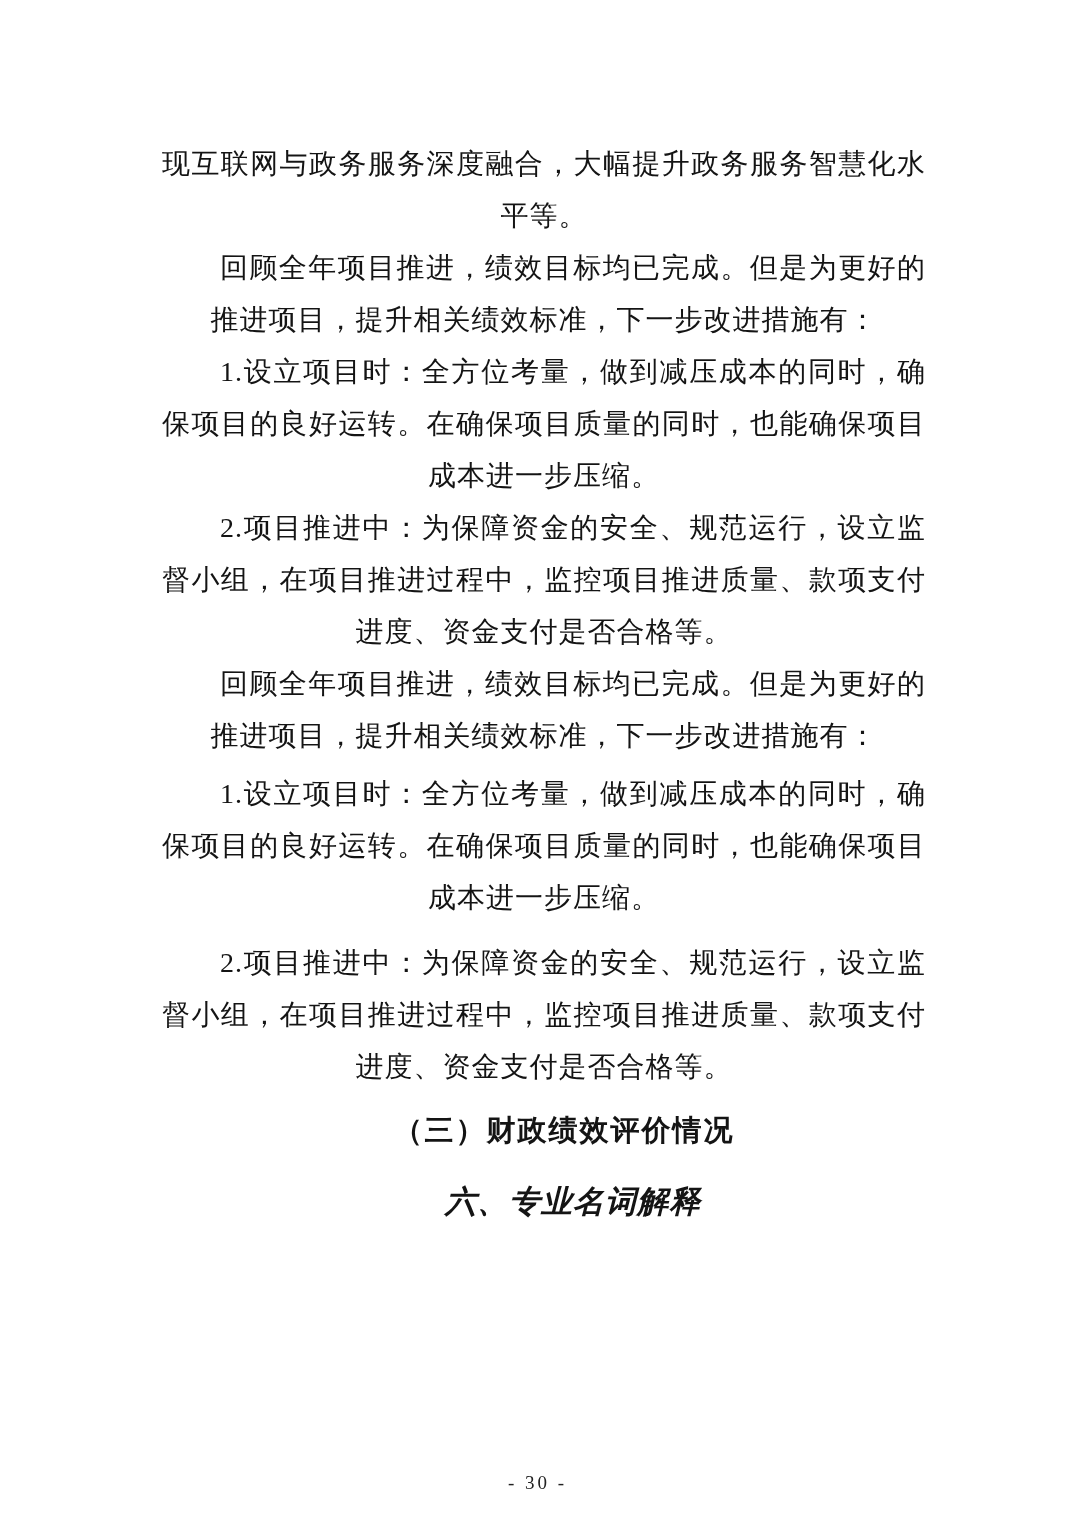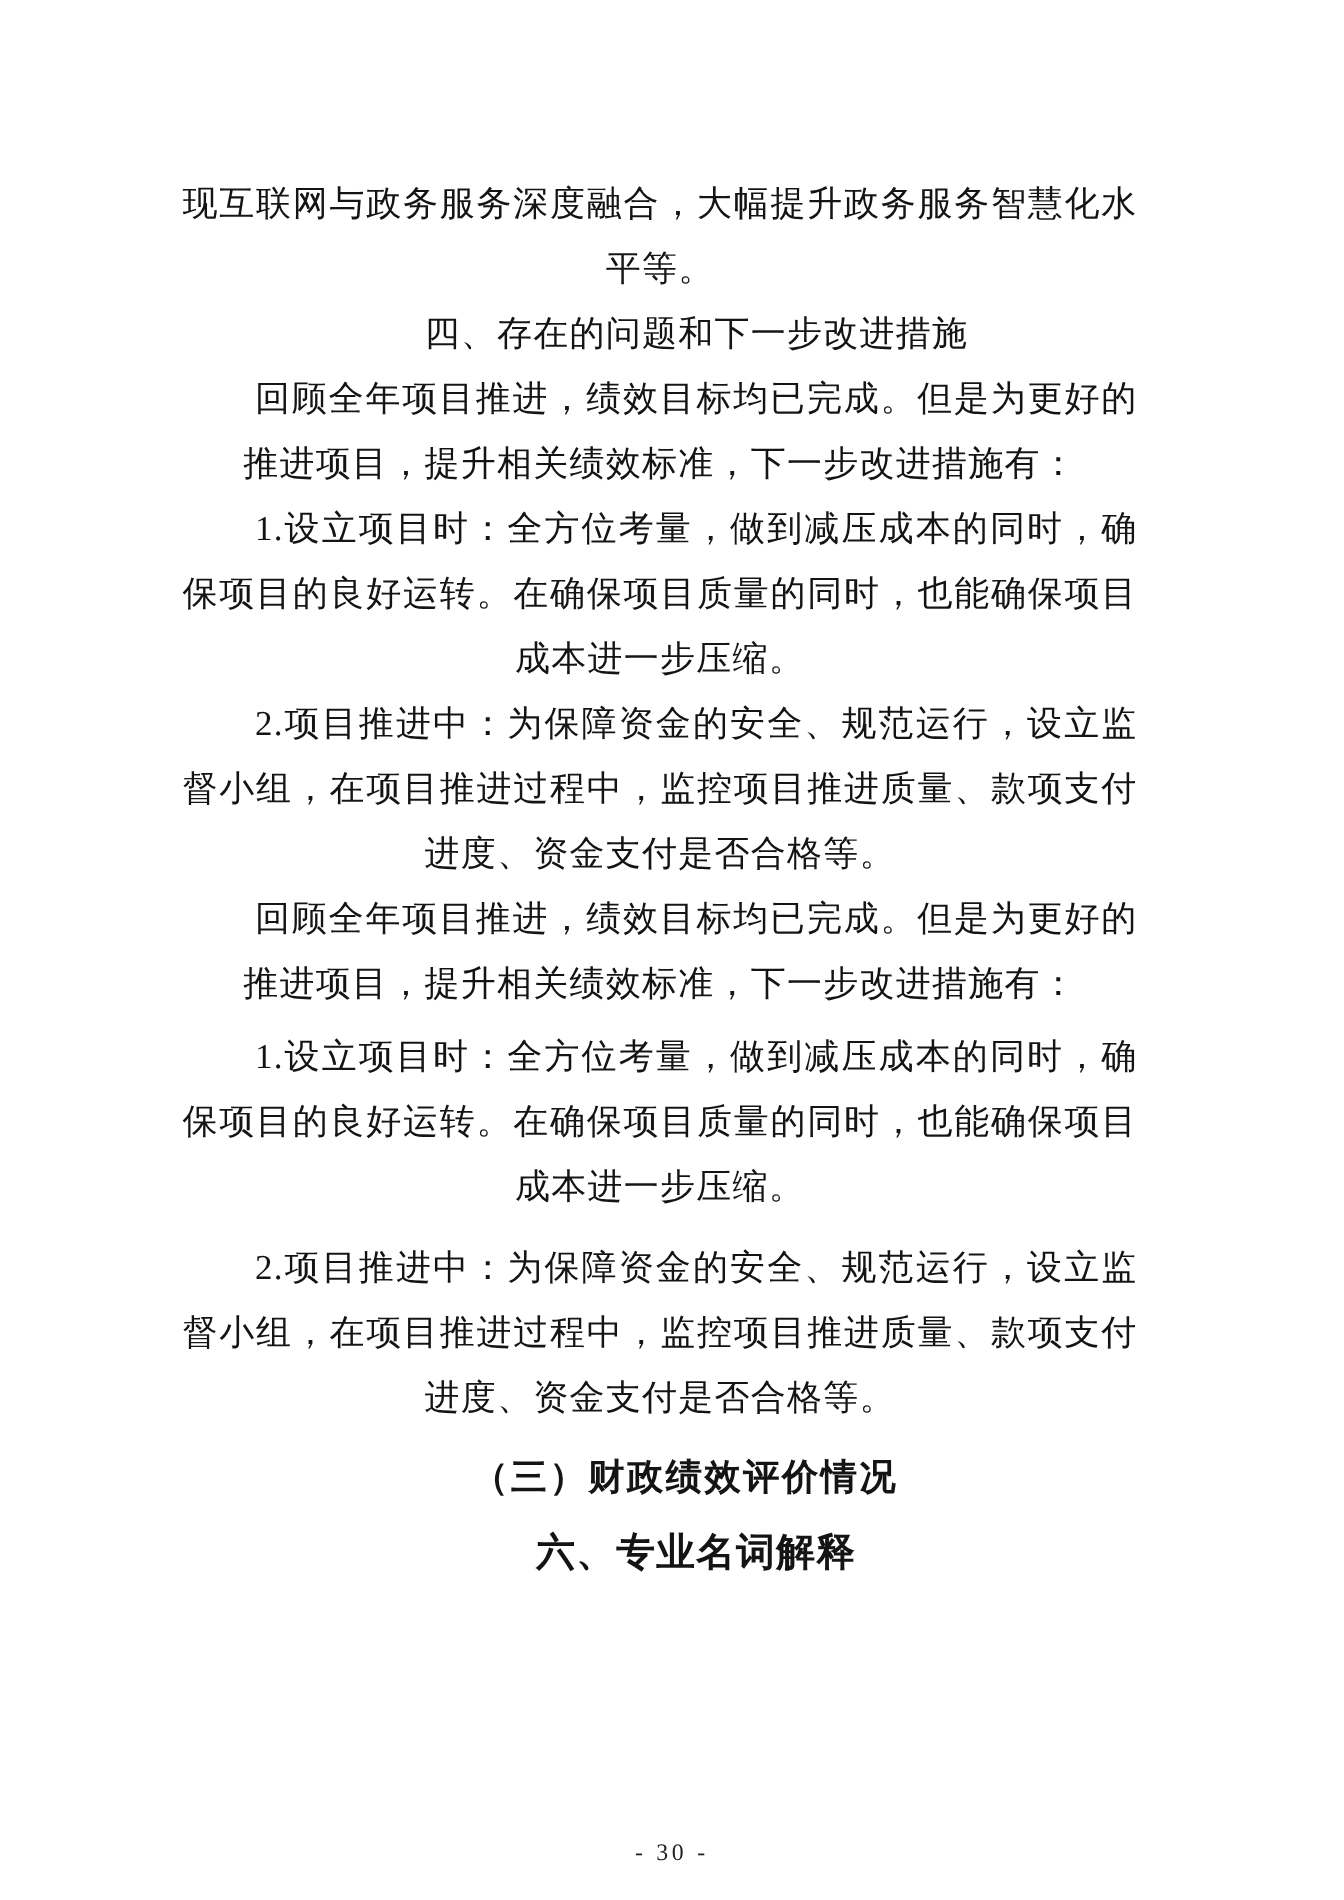--- a/index.html
+++ b/index.html
@@ -7,21 +7,21 @@
     position:relative;
     width:1075px;
     height:1520px;
     background:#ffffff;
     font-family:"Liberation Serif","DejaVu Serif",serif;
     color:#141414;
     overflow:hidden;
   }
   .content{
     position:absolute;
-    left:146px;
+    left:162px;
     top:138px;
     width:764px;
   }
   .para{margin:0;}
   .line{
     font-size:28px;
     line-height:52px;
     height:52px;
     letter-spacing:1px;
     text-align:center;
@@ -41,44 +41,41 @@
   .heading-hei .line{
     font-family:"Liberation Sans","DejaVu Sans",sans-serif;
     font-weight:bold;
     font-size:31px;
     letter-spacing:1px;
   }
   
   #p8{margin-top:6px;}
   #p9{margin-top:13px;}
   #p10{margin-top:11px;margin-left:40px;}
-  #p12{margin-top:8px;}
+  #p12{margin-top:20px;font-style:italic;}
   .footer{
     position:absolute;
     left:0;
     top:1472px;
     width:100%;
     text-align:center;
     font-size:19px;
     letter-spacing:3px;
     color:#222222;
     font-family:"Liberation Serif","DejaVu Serif",serif;
   }
 </style>
 </head>
 <body>
 
 <div class="page">
   <div class="content">
       <div class="para " id="p1">
         <div class="line fill">现互联网与政务服务深度融合，大幅提升政务服务智慧化水</div>
         <div class="line">平等。</div>
-      </div>
-      <div class="para " id="p2">
-        <div class="line indent">四、存在的问题和下一步改进措施</div>
       </div>
       <div class="para " id="p3">
         <div class="line fill indent">回顾全年项目推进，绩效目标均已完成。但是为更好的</div>
         <div class="line">推进项目，提升相关绩效标准，下一步改进措施有：</div>
       </div>
       <div class="para " id="p4">
         <div class="line fill indent">1.设立项目时：全方位考量，做到减压成本的同时，确</div>
         <div class="line fill">保项目的良好运转。在确保项目质量的同时，也能确保项目</div>
         <div class="line">成本进一步压缩。</div>
       </div>

